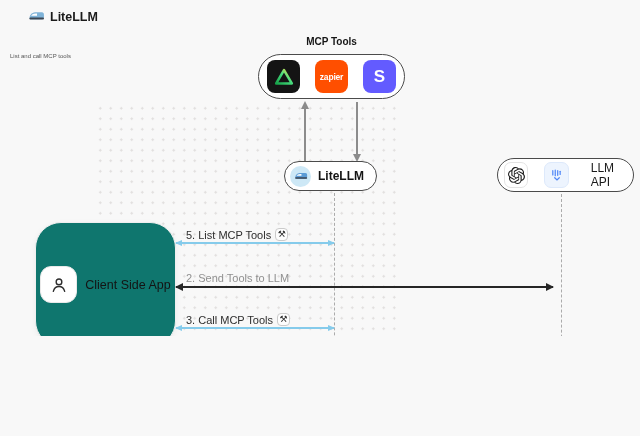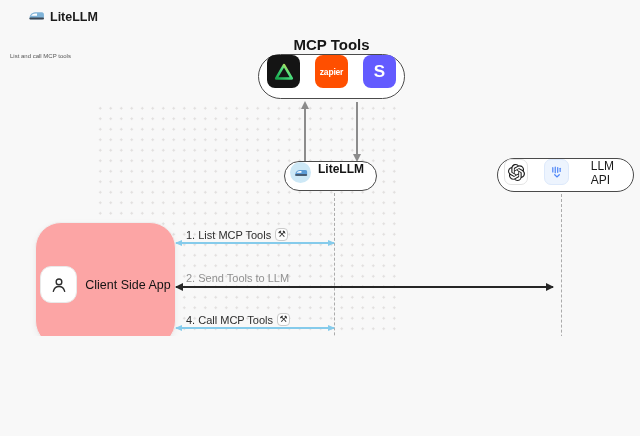--- a/index.html
+++ b/index.html
@@ -18,22 +18,22 @@
   }
   .layer { position:absolute; z-index:1; }
 
   
   .brand { left:28px; top:8px; display:flex; align-items:center; gap:5px; }
   .brand-name { font-size:12.5px; font-weight:700; color:#1b1b1b; }
   .page-title { left:10px; top:30px; font-size:15px; font-weight:700; letter-spacing:-0.2px; color:#0d0d0d; }
   .page-subtitle { left:10px; top:53px; font-size:6px; color:#555; }
 
   
-  .pill { background:#fff; border:1.4px solid #4b4b4b; display:flex; }
-  .mcp-label { left:258px; top:36px; width:147px; text-align:center; font-size:15px; font-weight:600; color:#161616; }
+  .pill { background:#fff; border:1.4px solid #4b4b4b; display:flex; align-items:center; }
+  .mcp-label { left:258px; top:36px; width:147px; text-align:center; font-size:10px; font-weight:600; color:#161616; }
   .mcp-pill { left:258px; top:54px; width:147px; height:45px; border-radius:23px; justify-content:center; gap:15px; }
   .tool-sq { width:33px; height:33px; border-radius:8px; display:flex; align-items:center; justify-content:center; }
   .tool-black { background:#141414; }
   .tool-zapier { background:#ff4f00; }
   .zapier-word { color:#fff; font-weight:700; font-size:8.5px; letter-spacing:-0.2px; }
   .tool-stripe { background:#635bff; }
   .stripe-s { color:#fff; font-weight:700; font-size:17px; }
 
   
   .vline { position:absolute; width:1.6px; background:#8c8c8c; }
@@ -54,21 +54,21 @@
   .provider-sq { background:#edf4fe; border:1px solid #dde9fb; }
   .llm-text { font-size:12px; font-weight:500; margin-left:6px; color:#1a1a1a; }
 
   
   .lifeline { position:absolute; width:0; border-left:1.6px dashed #ababab; }
   .ll-litellm { left:334px; top:193px; height:217px; }
   .ll-llm { left:561px; top:194px; height:214px; }
 
   
   .client-box { left:35px; top:222px; width:141px; height:125px; border-radius:26px;
-    background:#fca5a5; border:1px solid #efefef; box-shadow:0 2px 6px rgba(0,0,0,0.05);
+    background:#0f766e; border:1px solid #efefef; box-shadow:0 2px 6px rgba(0,0,0,0.05);
     display:flex; align-items:center; justify-content:center; gap:8px; }
   .person-sq { width:37px; height:37px; border-radius:11px; border:1px solid #e9e9e9; background:#fff;
     display:flex; align-items:center; justify-content:center; }
   .client-text { font-size:12.5px; font-weight:500; color:#141414; }
 
   
   .step-label { position:absolute; z-index:1; font-size:11px; font-weight:500; color:#2e2e2e;
     display:flex; align-items:center; gap:4px; white-space:nowrap; }
   .step-label.muted { color:#909090; }
   .tool-badge { display:inline-flex; align-items:center; justify-content:center;
@@ -171,29 +171,29 @@
     <span class="person-sq">
       <svg width="22" height="22" viewBox="0 0 24 24" fill="none" stroke="#2e2e2e" stroke-width="1.5" stroke-linecap="round">
         <circle cx="12" cy="8.6" r="3.1"></circle>
         <path d="M5.8 19 C6.8 15.2 9.2 13.7 12 13.7 C14.8 13.7 17.2 15.2 18.2 19"></path>
       </svg>
     </span>
     <span class="client-text">Client Side App</span>
   </div>
 
   <div class="step-label label1">
-    <span>1. List MCP Tools</span>
+    <span>5. List MCP Tools</span>
     <span class="tool-badge">⚒</span>
   </div>
   <div class="hline blue line1"></div>
 
   <div class="step-label muted label2">
     <span>2. Send Tools to LLM</span>
   </div>
   <div class="hline dark line2"></div>
 
   <div class="step-label label3">
-    <span>4. Call MCP Tools</span>
+    <span>3. Call MCP Tools</span>
     <span class="tool-badge">⚒</span>
   </div>
   <div class="hline blue line3"></div>
 
 </div>
 
 </body></html>

